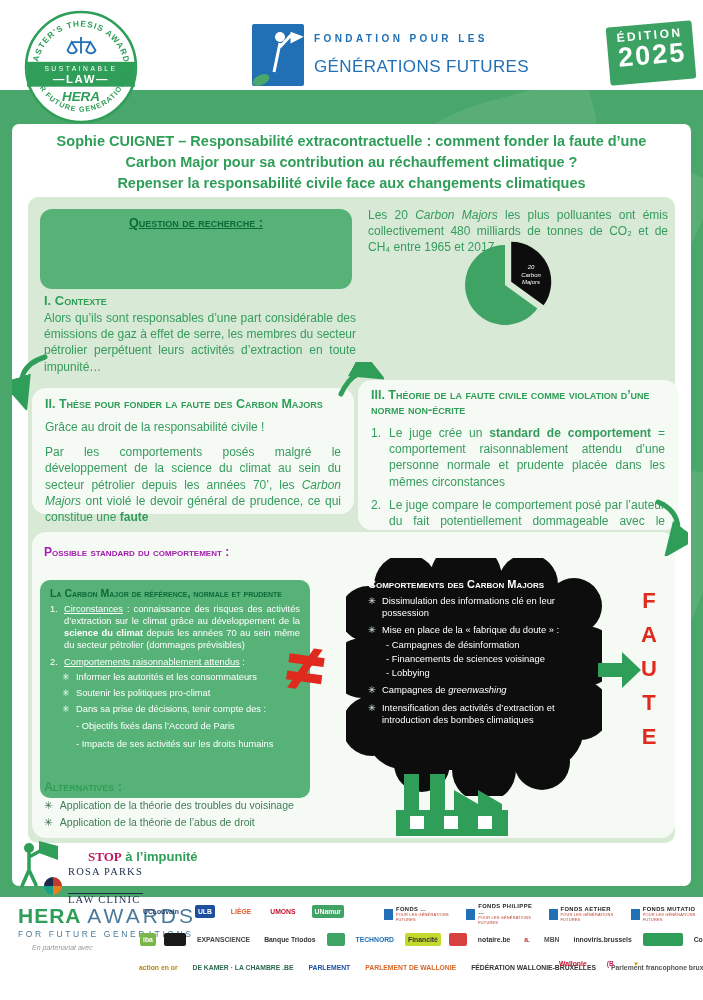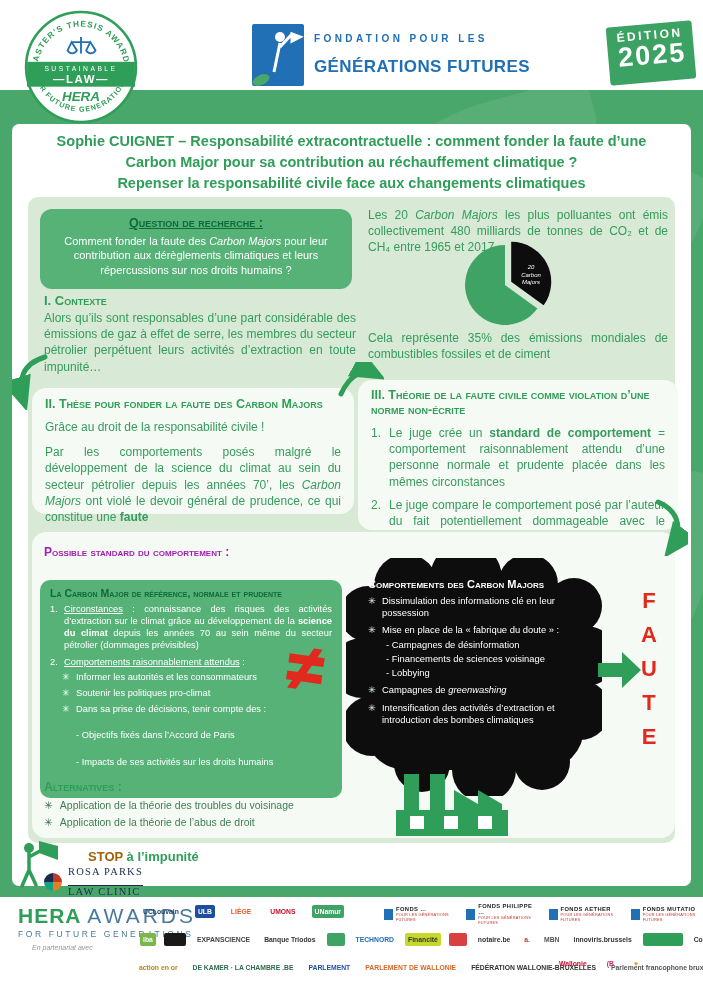--- a/index.html
+++ b/index.html
@@ -9,21 +9,21 @@
 
   
   .band{position:absolute;left:0;top:90px;width:703px;height:807px;background:#49a76b;}
   .blob{position:absolute;background:rgba(255,255,255,0.09);border-radius:50% 10% 55% 10%;}
   .card{position:absolute;left:12px;top:124px;width:679px;height:762px;background:#ffffff;border-radius:7px;}
 
   .badge{position:absolute;left:24px;top:10px;width:114px;height:114px;z-index:6;}
   .fgf{position:absolute;left:252px;top:24px;display:flex;align-items:center;gap:10px;}
   .fgf-square{width:52px;height:62px;background:#2170b6;position:relative;border-radius:2px;}
   .fgf-l1{font-size:10px;font-weight:bold;letter-spacing:3.4px;color:#2170b6;}
-  .fgf-l2{font-size:17px;font-weight:bold;color:#2170b6;letter-spacing:.4px;margin-top:13px;}
+  .fgf-l2{font-size:17px;font-weight:normal;color:#2170b6;letter-spacing:.4px;margin-top:13px;}
   .edition{position:absolute;left:608px;top:24px;width:86px;height:58px;background:#3ba263;
            transform:rotate(-5deg);border-radius:3px;color:#fff;padding:4px 0 0 10px;box-sizing:border-box;}
   .edition .e1{font-size:12px;font-weight:bold;letter-spacing:2.5px;}
   .edition .e2{font-size:27px;font-weight:800;letter-spacing:2px;line-height:1;}
 
   
   .title{position:absolute;left:40px;top:131px;width:623px;text-align:center;color:#2f9e58;
          font-weight:bold;font-size:14.5px;line-height:1.45;}
   .title .t3{margin-top:1px;}
 
@@ -53,29 +53,29 @@
 
   .h2line{font-variant:small-caps;font-weight:bold;font-size:12.5px;color:#2f9e58;line-height:1.2;}
   .num-item{display:flex;gap:6px;margin-top:7px;}
   .num-item .n{flex:0 0 12px;}
   .concl{margin-top:9px;padding-left:20px;font-weight:bold;font-size:11.5px;color:#1a6b3c;}
   .concl .red{color:#e02a1e;}
   .concl .ar{color:#2f9e58;}
 
   .sub-h{font-variant:small-caps;font-weight:bold;font-size:12px;color:#a21caf;margin-top:5px;}
 
-  .stdbox{position:absolute;left:8px;top:48px;width:302px;height:218px;background:#57b278;border-radius:10px;
+  .stdbox{position:absolute;left:8px;top:48px;width:270px;height:218px;background:#57b278;border-radius:10px;
           padding:7px 10px;box-sizing:border-box;}
   .std-title{font-variant:small-caps;font-weight:bold;font-size:10.5px;color:#0d6b38;}
   .stdbox .it{color:#fff;font-size:9.3px;line-height:1.28;text-align:justify;display:flex;gap:5px;margin-top:5px;}
   .stdbox .it .n{flex:0 0 9px;}
   .u{text-decoration:underline;}
   .blt{display:flex;gap:5px;color:#fff;font-size:9.3px;line-height:1.25;margin-top:4px;margin-left:12px;}
   .blt .g{flex:0 0 9px;color:#eafff0;}
-  .blt .subs div{margin-top:15px;}
+  .blt .subs div{margin-top:6px;}
 
   .ne{position:absolute;left:256px;top:104px;font-size:64px;font-weight:900;color:#e02a1e;
       transform:rotate(8deg);-webkit-text-stroke:2px #e02a1e;z-index:5;line-height:1;}
 
   .cloud-svg{position:absolute;left:314px;top:26px;width:256px;height:238px;}
   .cloud-txt{position:absolute;left:336px;top:46px;width:224px;color:#fff;z-index:4;}
   .cloud-title{font-variant:small-caps;font-weight:bold;font-size:11px;margin-bottom:4px;}
   .cblt{display:flex;gap:5px;font-size:9.4px;line-height:1.3;margin-top:5px;}
   .cblt .g{flex:0 0 9px;color:#d9efe0;}
   .cblt .subs div{margin-top:2px;padding-left:4px;}
@@ -85,27 +85,27 @@
   .faute div{font-size:22px;font-weight:800;color:#e02a1e;line-height:34px;}
   .factory{position:absolute;left:364px;top:238px;width:112px;height:66px;z-index:7;}
 
   .alt{position:absolute;left:12px;top:248px;width:330px;}
   .alt-b{display:flex;gap:7px;font-size:10.5px;color:#3e7d55;margin-top:5px;align-items:baseline;}
   .alt-b .g{color:#356b47;}
 
   
   .mega{position:absolute;left:18px;top:838px;width:46px;height:52px;z-index:6;}
   .stopline{position:absolute;left:88px;top:849px;font-size:13px;font-weight:bold;}
-  .stopline .s1{color:#a16207;}
+  .stopline .s1{color:#be185d;font-family:Liberation Serif, serif;}
   .stopline .s2{color:#2f9e58;}
   .clinic{position:absolute;left:44px;top:866px;display:flex;align-items:center;gap:6px;z-index:6;}
   .clinic-logo{width:18px;height:18px;border-radius:50%;
      background:conic-gradient(#c0392b 0 25%,#e67e22 25% 50%,#16a085 50% 75%,#1b2a4a 75% 100%);}
   .clinic-txt{font-family:"Liberation Serif",serif;color:#1b2a4a;font-size:10.5px;letter-spacing:1.2px;line-height:1.15;}
-  .clinic-txt .c1{border-bottom:1px solid #1b2a4a;padding-bottom:7px;}
+  .clinic-txt .c1{border-bottom:1px solid #1b2a4a;padding-bottom:15px;}
 
   
   .footer{position:absolute;left:0;top:897px;width:703px;height:103px;background:#fff;}
   .hera-big{position:absolute;left:18px;top:8px;}
   .hera-big .l1{font-size:21px;line-height:1;}
   .hera-big .hera{color:#2f9e58;font-weight:800;letter-spacing:1px;}
   .hera-big .awards{color:#4a7a9b;font-weight:300;letter-spacing:3px;}
   .hera-big .l2{font-size:8.5px;color:#4a7a9b;letter-spacing:2.6px;margin-top:3px;}
   .partn{position:absolute;left:32px;top:47px;font-size:7px;color:#999;font-style:italic;}
   .prow{position:absolute;display:flex;align-items:center;gap:13px;}
@@ -174,32 +174,30 @@
   <div class="title">
     <div>Sophie CUIGNET – Responsabilité extracontractuelle : comment fonder la faute d’une Carbon Major pour sa contribution au réchauffement climatique ?</div>
     <div>Repenser la responsabilité civile face aux changements climatiques</div>
     <div class="t3">Promotrice : Céline ROMAINVILLE – UCLouvain</div>
   </div>
 
   <div class="panel">
 
     <div class="qbox">
       <div class="qhead">Question de recherche :</div>
-      <div class="qbody"><span>Comment fonder la faute des </span><i>Carbon Majors</i><span> pour leur contribution aux dérèglements climatiques et leurs répercussions sur nos droits humains ?</span></div>
     </div>
 
     <div class="stats-top greenTxt body-sm"><span>Les 20 </span><i>Carbon Majors</i><span> les plus polluantes ont émis collectivement 480 milliards de tonnes de CO₂ et de CH₄ entre 1965 et 2017</span></div>
 
     <svg class="pie" id="pie" viewBox="0 0 100 100">
         <path d="M50,50 L50.0,10.0 A40,40 0 0 1 82.4,73.5 Z" fill="#0d0d0d" transform="translate(6.2,-3.2)"></path>
         <path d="M50,50 L82.4,73.5 A40,40 0 1 1 50.0,10.0 Z" fill="#3fa365"></path>
         <text x="76" y="34" fill="#fff" font-size="6" font-style="italic" text-anchor="middle"><tspan x="76" dy="0">20</tspan><tspan x="76" dy="7.5">Carbon</tspan><tspan x="76" dy="7.5">Majors</tspan></text>
       </svg>
 
-    <div class="stats-bot greenTxt body-sm">Cela représente 35% des émissions mondiales de combustibles fossiles et de ciment</div>
 
     <div class="h-sec ctx-h">I. Contexte</div>
     <div class="ctx-b greenTxt body-sm">Alors qu’ils sont responsables d’une part considérable des émissions de gaz à effet de serre, les membres du secteur pétrolier perpétuent leurs activités d’extraction en toute impunité…</div>
 
     <div class="wbox box2">
       <div class="h2line">II. Thèse pour fonder la faute des Carbon Majors</div>
       <div class="greenTxt body-sm" style="margin-top:7px;">Grâce au droit de la responsabilité civile !</div>
       <div class="greenTxt body-sm" style="margin-top:9px;"><span>Par les comportements posés malgré le développement de la science du climat au sein du secteur pétrolier depuis les années 70’, les </span><i>Carbon Majors</i><span> ont violé le devoir général de prudence, ce qui constitue une </span><b>faute</b></div>
     </div>
 

